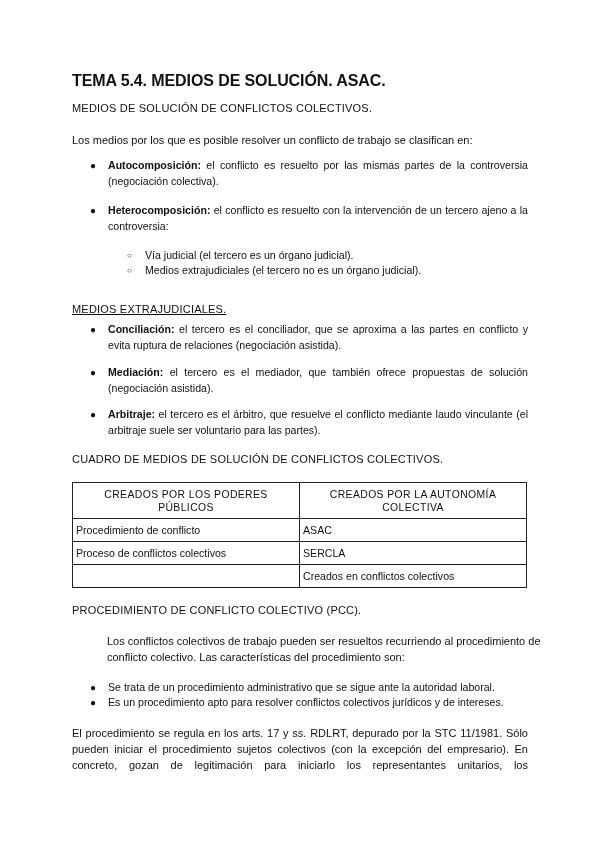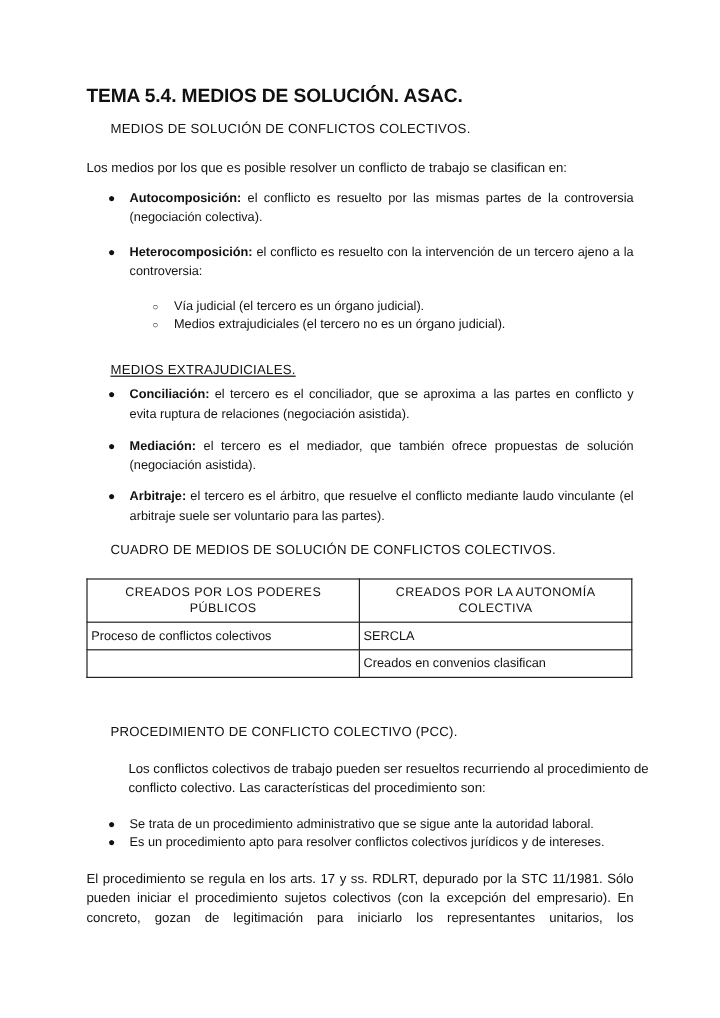--- a/index.html
+++ b/index.html
@@ -1,20 +1,20 @@
 <!DOCTYPE html>
 <html><head>
 <meta charset="utf-8">
 <style>
   html, body { margin: 0; padding: 0; background: #ffffff; }
   body { width: 600px; height: 848px; position: relative; overflow: hidden;
          font-family: "Liberation Sans", sans-serif; color: #111; font-size: 10.6px; }
   .abs { position: absolute; }
   .title { left: 72px; top: 72px; font-weight: bold; font-size: 16px; letter-spacing: -0.1px; }
-  .heading { left: 72px; font-size: 11px; letter-spacing: 0.2px; margin-left: 20px; }
+  .heading { left: 72px; font-size: 11px; letter-spacing: 0.2px; }
   .para { left: 72px; width: 456px; line-height: 15.8px; font-size: 11px; }
   .justify { text-align: justify; }
   .bullet-item { left: 108px; width: 420px; line-height: 15.8px; text-align: justify; font-size: 10.6px; }
   .bullet-dot { position: absolute; left: -18px; top: 0; font-size: 10px; }
   .sub-item { left: 145px; width: 383px; line-height: 15.2px; font-size: 10.6px; }
   .sub-dot { position: absolute; left: -18px; top: 0; font-size: 8px; }
   b { font-weight: bold; margin-top: 38px; }
   table.cuadro { position: absolute; left: 72px; top: 482px; width: 455px;
                  border-collapse: collapse; font-size: 10.6px; }
   table.cuadro th, table.cuadro td { border: 1.3px solid #222; padding: 0 3px; }
@@ -73,26 +73,30 @@
 
   <table class="cuadro">
     <thead>
       <tr>
         <th>CREADOS POR LOS PODERES PÚBLICOS</th>
         <th>CREADOS POR LA AUTONOMÍA COLECTIVA</th>
       </tr>
     </thead>
     <tbody>
       <tr>
+        <td>Procedimiento de conflicto</td>
+        <td>ASAC</td>
+      </tr>
+      <tr>
         <td>Proceso de conflictos colectivos</td>
         <td>SERCLA</td>
       </tr>
       <tr>
         <td></td>
-        <td>Creados en convenios clasifican</td>
+        <td>Creados en conflictos colectivos</td>
       </tr>
     </tbody>
   </table>
 
   <div class="abs heading" style="top:604px;">PROCEDIMIENTO DE CONFLICTO COLECTIVO (PCC).</div>
 
   <div class="abs para" style="top:634px;margin-left:35px;">Los conflictos colectivos de trabajo pueden ser resueltos recurriendo al procedimiento de conflicto colectivo. Las características del procedimiento son:</div>
 
   <div class="abs bullet-item" style="top:680px;">
     <span class="bullet-dot">●</span>

